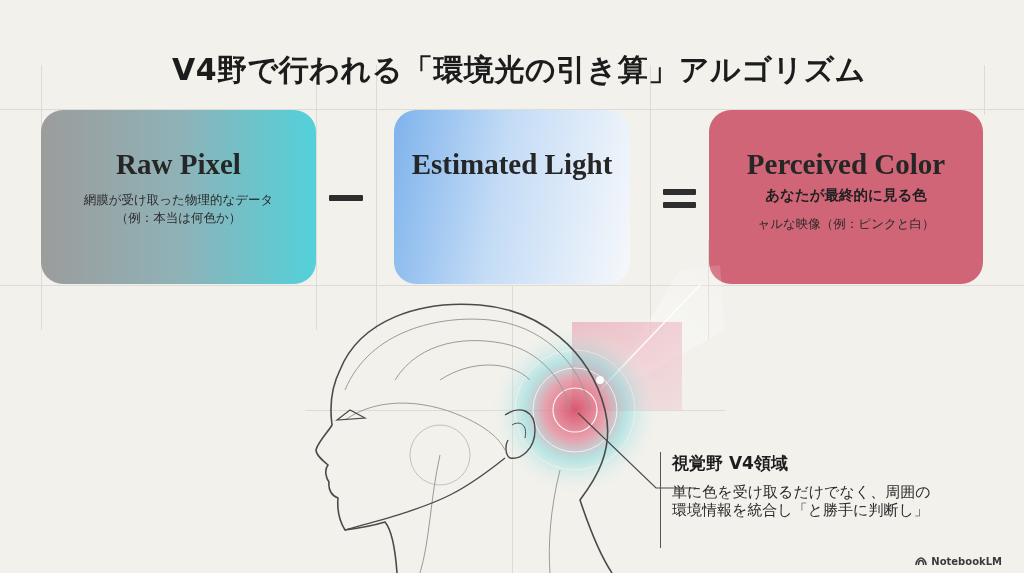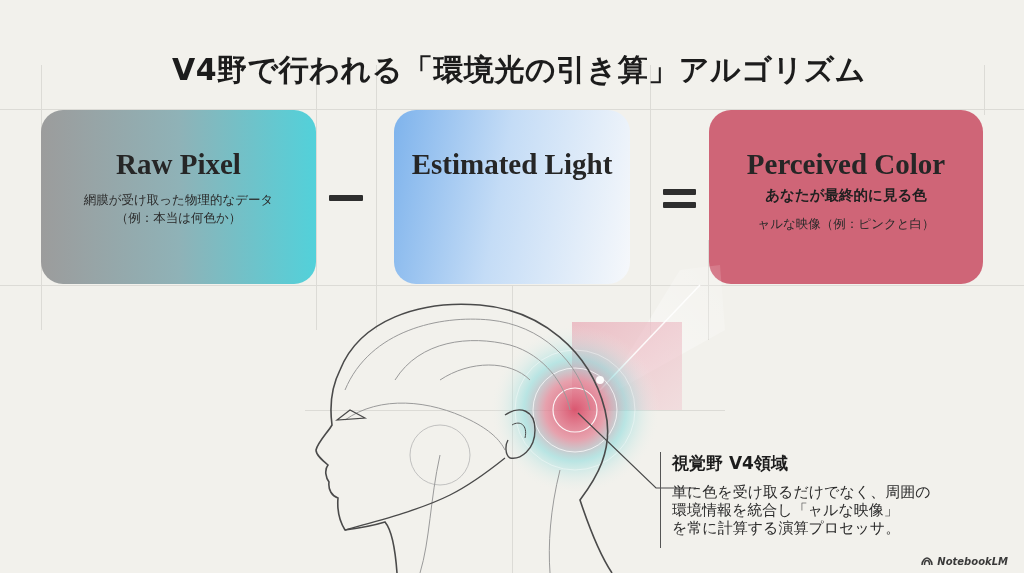--- a/index.html
+++ b/index.html
@@ -24,22 +24,22 @@
   .card-title { font-size:29px; font-weight:bold; color:#262626;font-family:Liberation Serif, serif; }
   .card-sub { font-size:14.5px; font-weight:bold; margin-top:5px; color:#202020; }
   .card-desc { font-size:12.5px; margin-top:10px; line-height:18px; color:#2a2a2a; padding:0 26px;text-align:center; }
   .op { position:absolute; background:#2e2e2e; border-radius:1px; }
   .figure { position:absolute; left:0; top:0; width:1024px; height:573px; pointer-events:none; }
   .v4-block { position:absolute; left:672px; top:452px; }
   .v4-title { font-size:17px; font-weight:bold; color:#1c1c1c; }
   .v4-desc { font-size:15px; line-height:18px; margin-top:8px; color:#2a2a2a; width:270px; }
   .v4-bar { position:absolute; left:-12px; top:0; width:1px; height:96px; background:#555; }
   .watermark {
-    position:absolute; right:16px; bottom:6px; font-size:10px; font-weight:bold; color:#3a3a3a;
-    display:flex; align-items:center; gap:4px;font-style:italic;
+    position:absolute; right:22px; bottom:6px; font-size:10px; font-weight:bold; color:#3a3a3a;
+    display:flex; align-items:center; gap:4px;
   }
 </style>
 </head>
 <body>
 
 <div class="grid-line" style="left:0;top:109px;width:1024px;height:1px;"></div>
 <div class="grid-line" style="left:41px;top:65px;width:1px;height:265px;"></div>
 <div class="grid-line" style="left:316px;top:65px;width:1px;height:265px;"></div>
 <div class="grid-line" style="left:376px;top:65px;width:1px;height:265px;"></div>
 <div class="grid-line" style="left:650px;top:65px;width:1px;height:270px;"></div>
@@ -124,22 +124,21 @@
   <path d="M 345,530 C 380,520 420,510 450,495 C 470,485 490,470 505,458" fill="none" stroke="#4a4a4a" stroke-width="1.3"></path>
 
   <polyline points="578,413 656,488 696,488" fill="none" stroke="#4a4a4a" stroke-width="1.2"></polyline>
 </svg>
 
 <div class="v4-block">
   <div class="v4-bar"></div>
   <div class="v4-title">視覚野 V4領域</div>
   <div class="v4-desc">
     <div>単に色を受け取るだけでなく、周囲の</div>
-    <div>環境情報を統合し「ャルな映像」</div>
-    <div>を常に計算する演算プロセッサ。</div>
+    <div>環境情報を統合し「と勝手に判断し」</div>
   </div>
 </div>
 
 <div class="watermark">
   <svg width="12" height="9" viewBox="0 0 12 9">
     <path d="M1,8 C1,3 5,1 6,1 C7,1 11,3 11,8 M3.5,8 C3.5,5 5,3.5 6,3.5 C7,3.5 8.5,5 8.5,8" fill="none" stroke="#3a3a3a" stroke-width="1.5"></path>
   </svg>
   <span>NotebookLM</span>
 </div>
 

